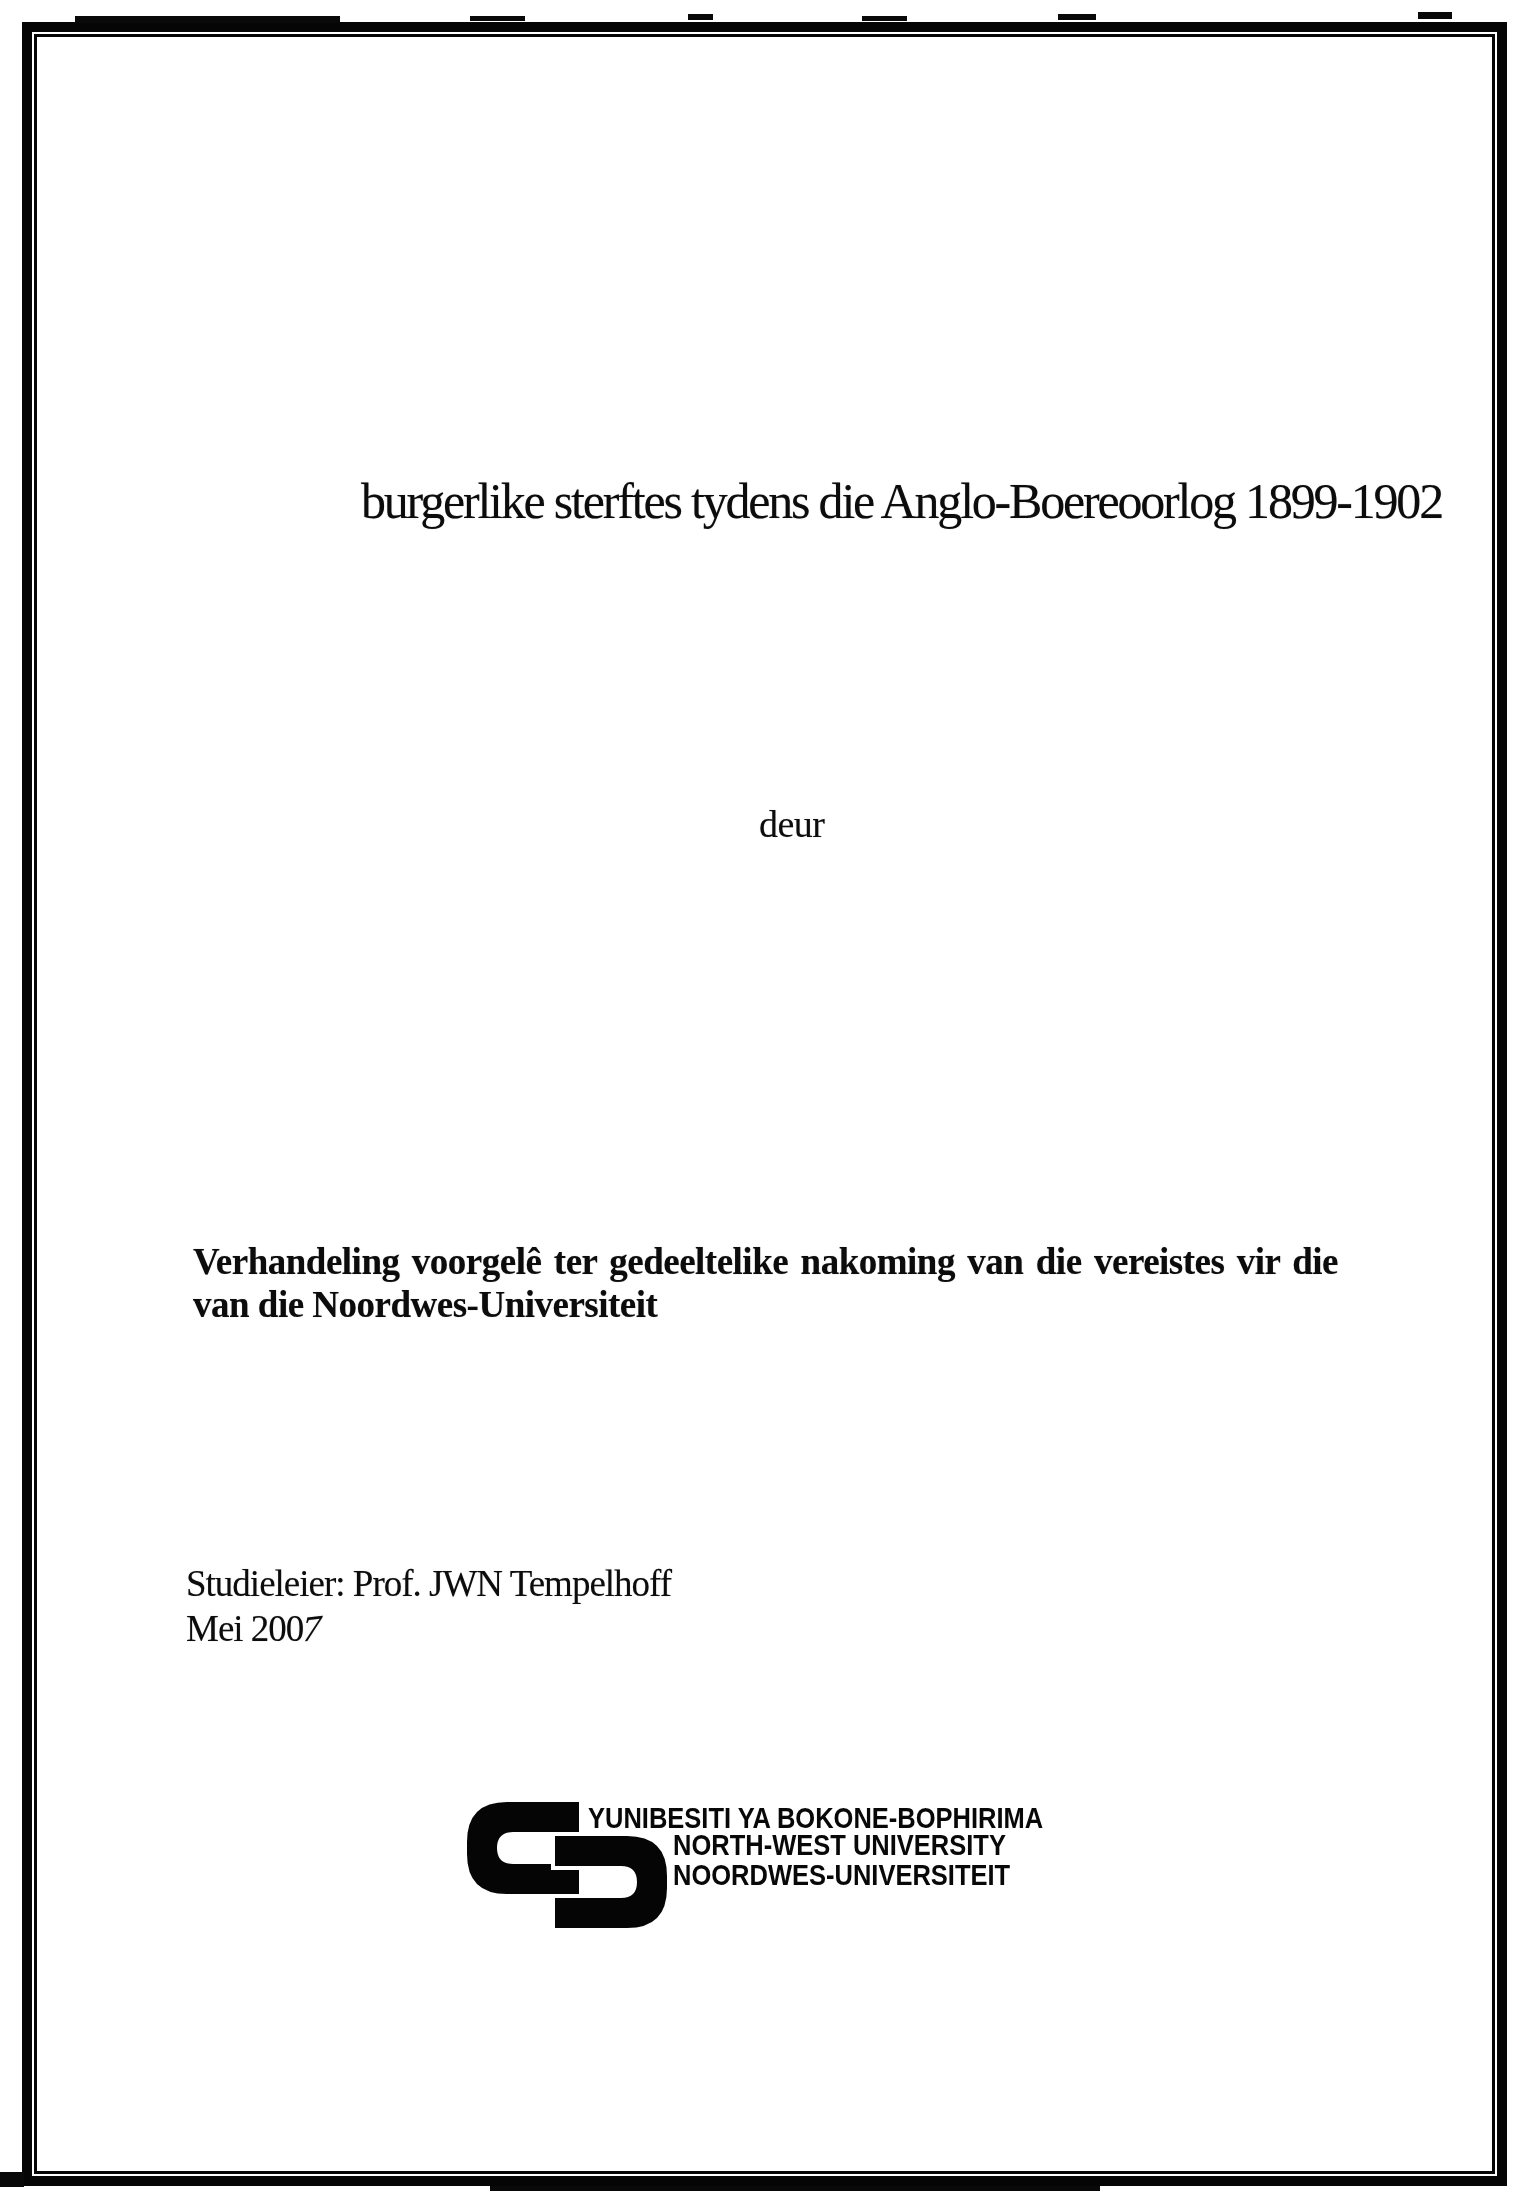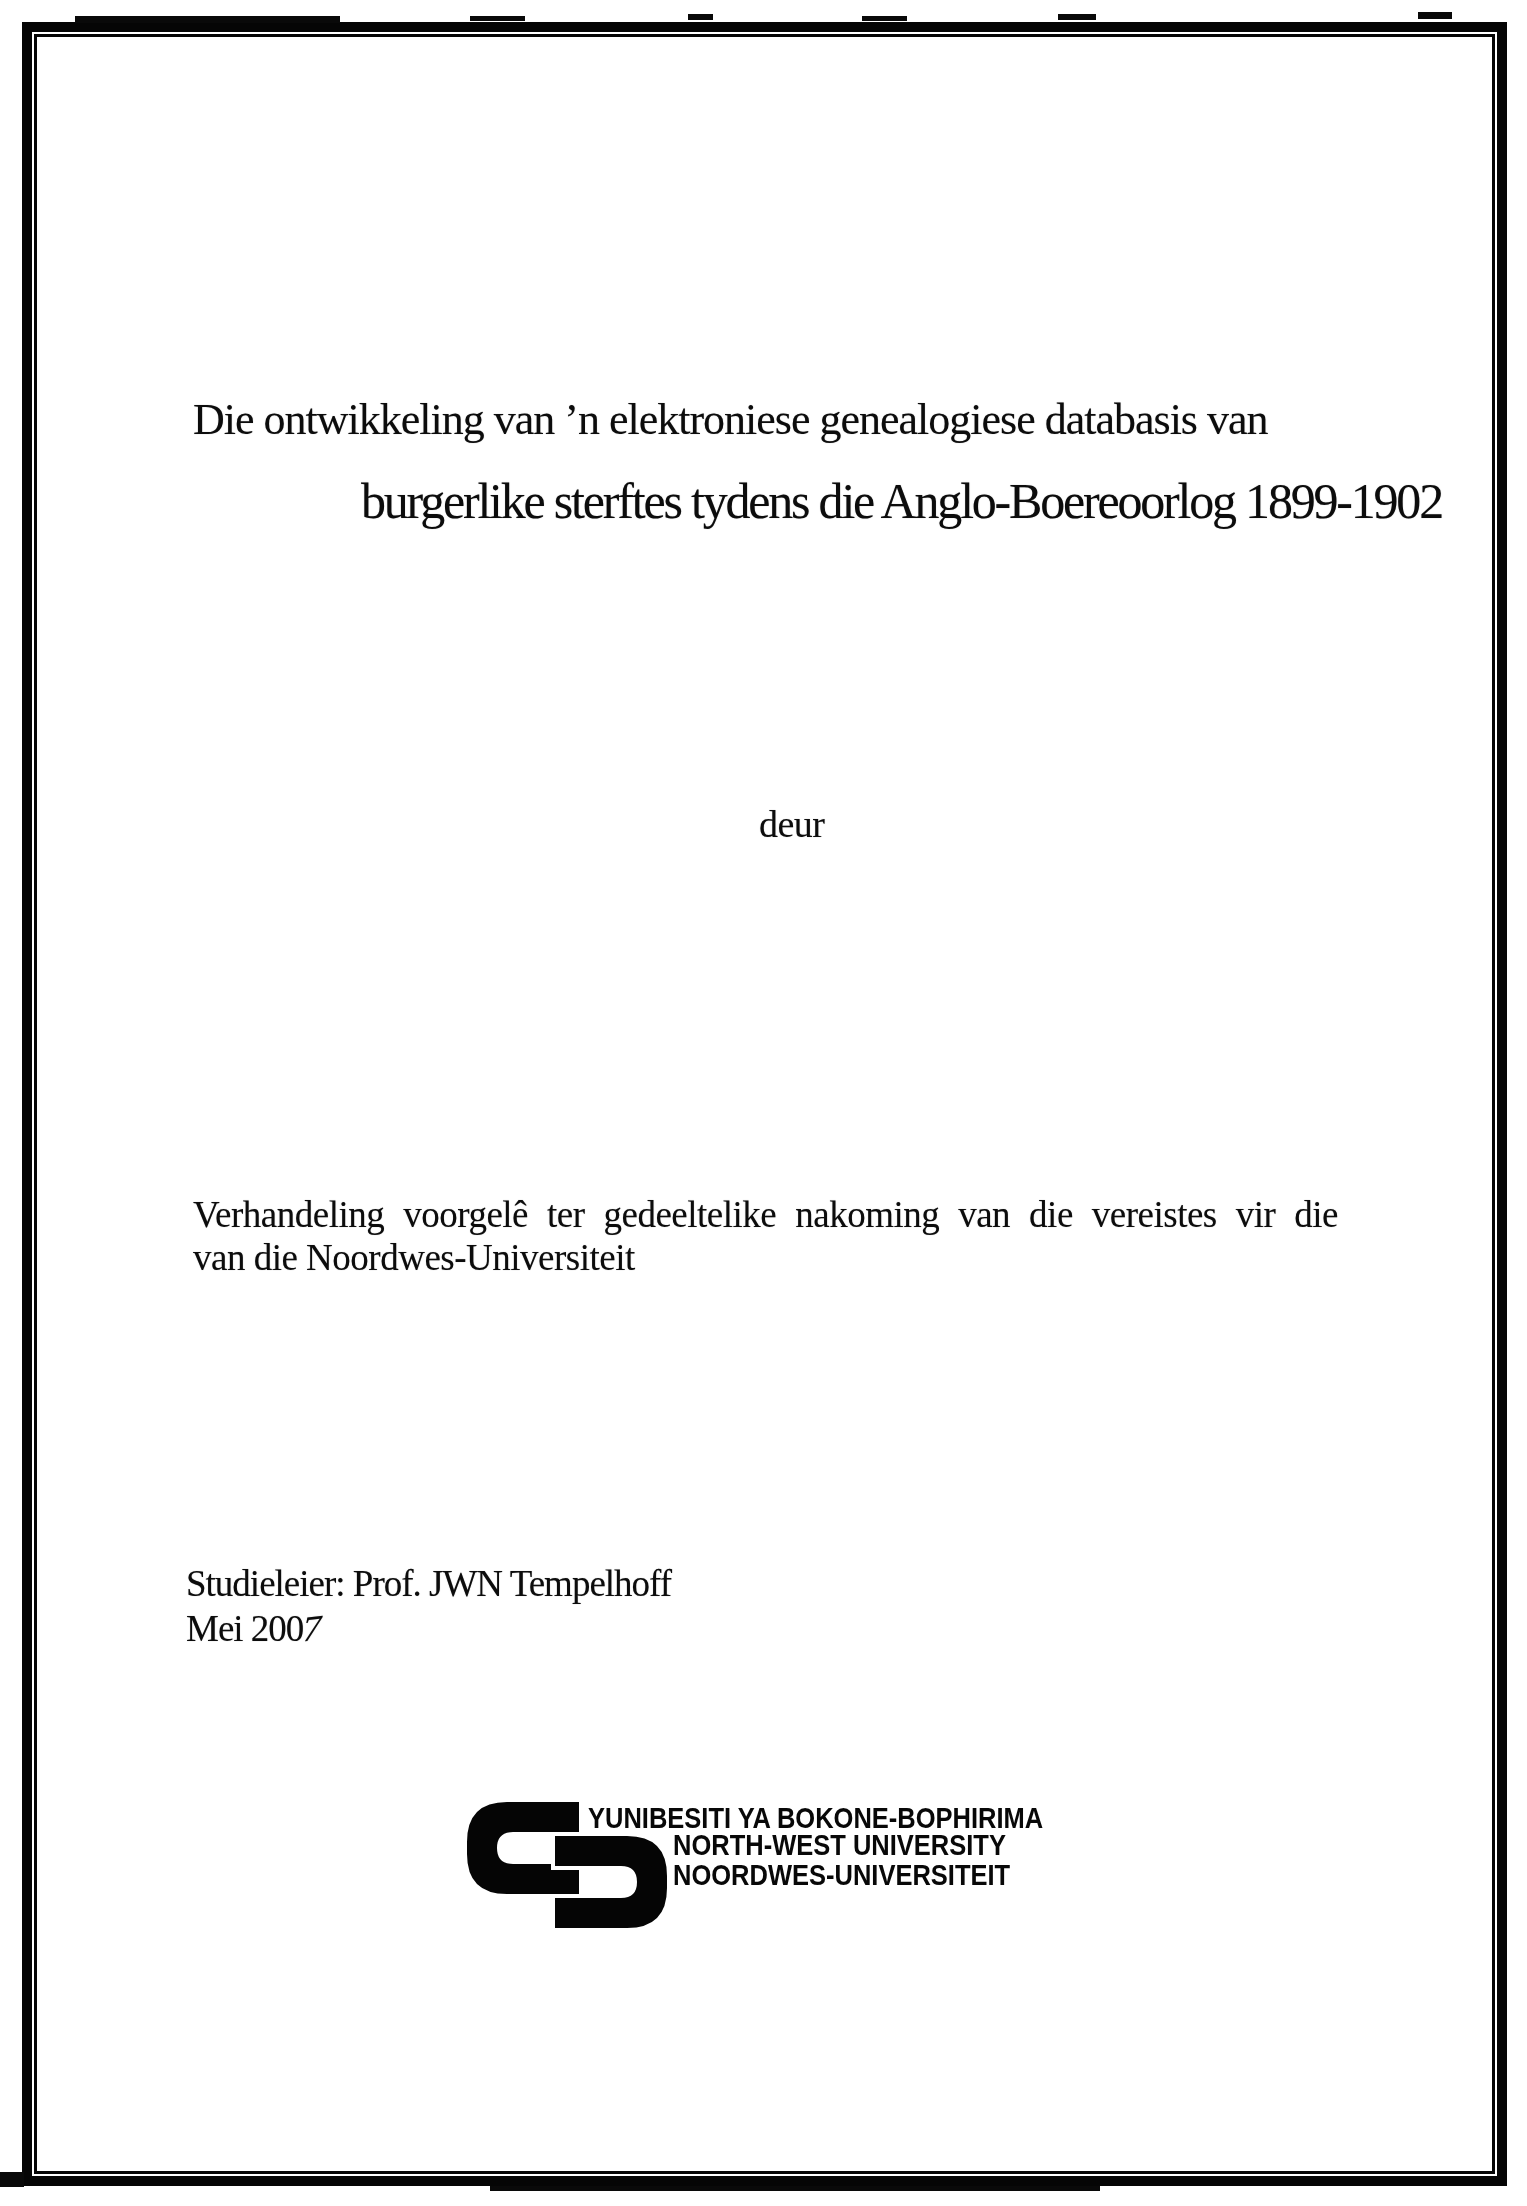--- a/index.html
+++ b/index.html
@@ -24,23 +24,24 @@
 
   
   .speck { position: absolute; background: #090909; }
 
   .title-line1 { left: 193px; top: 398px;  font-size: 44px; letter-spacing: -1px; }
   .title-line2 { left: 315px; top: 476px;  font-size: 50px; letter-spacing: -2.2px; margin-left: 46px; }
   .byline      { left: 759px; top: 805px;  font-size: 38px; letter-spacing: -0.5px; }
   .author      { left: 390px; top: 958px;  font-size: 40px; letter-spacing: -1.2px; }
 
   .statement {
-    position: absolute; left: 193px; top: 1193px; width: 1145px;
+    position: absolute; left: 193px; top: 1240px; width: 1145px;
     font-size: 37px; letter-spacing: -0.5px; line-height: 43px;
     text-shadow: 0 0 1px rgba(12,12,12,0.35);
+    font-weight: bold;
   }
   .statement .just { text-align: justify; text-align-last: justify; }
   .statement em { font-style: italic; }
 
   .supervisor {
     position: absolute; left: 186px; top: 1561px;
     font-size: 37px; letter-spacing: -1px; line-height: 45px;
     text-shadow: 0 0 1px rgba(12,12,12,0.35);
   }
   .date-digit { display: inline-block; transform: skewX(-16deg) rotate(-6deg); }
@@ -69,21 +70,20 @@
 
   <div class="speck" style="left:75px;  top:16px; width:265px; height:7px;"></div>
   <div class="speck" style="left:470px; top:16px; width:55px;  height:5px;"></div>
   <div class="speck" style="left:688px; top:14px; width:25px;  height:6px;"></div>
   <div class="speck" style="left:862px; top:16px; width:45px;  height:5px;"></div>
   <div class="speck" style="left:1058px;top:14px; width:38px;  height:6px;"></div>
   <div class="speck" style="left:1418px;top:12px; width:34px;  height:7px;"></div>
   <div class="speck" style="left:0px;   top:2172px; width:24px;  height:15px;"></div>
   <div class="speck" style="left:490px; top:2186px; width:610px; height:5px;"></div>
 
-  <div class="txt title-line1">Die ontwikkeling van ’n elektroniese genealogiese databasis van</div>
   <div class="txt title-line2">burgerlike sterftes tydens die Anglo-Boereoorlog 1899-1902</div>
 
   <div class="txt byline">deur</div>
 
   <div class="statement">
     <div class="just">Verhandeling voorgelê ter gedeeltelike nakoming van die vereistes vir die</div>
     <div>van die Noordwes-Universiteit</div>
   </div>
 
   <div class="supervisor">

